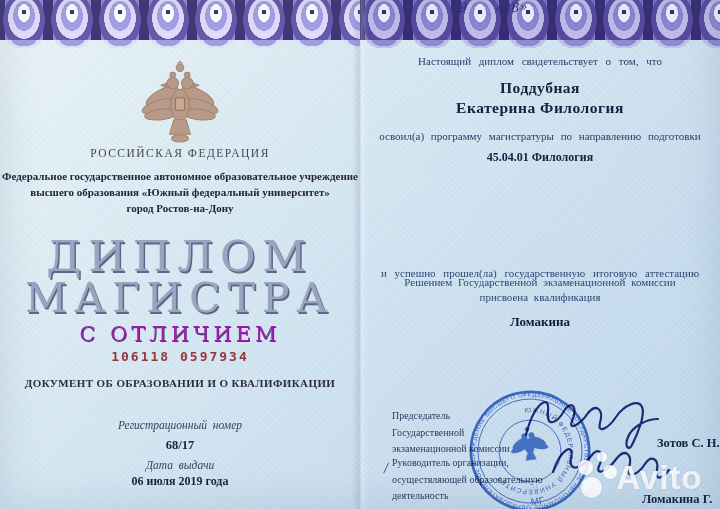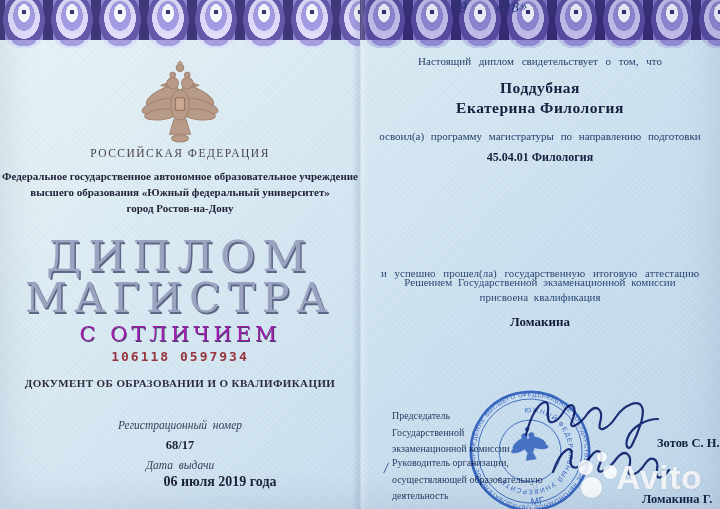--- a/index.html
+++ b/index.html
@@ -55,21 +55,21 @@
   .title1{top:231px;font-size:43px;}
   .title2{top:274px;font-size:41px;}
   .honors{top:322px;font-size:21px;letter-spacing:4px;color:#a21caf;
     font-family:"DejaVu Serif", serif;text-shadow:0.6px 0.6px 0 #3c4560;}
   .serial{top:349px;font-family:"DejaVu Sans Mono", monospace;font-size:13px;font-weight:bold;
     color:#97353c;letter-spacing:2px;}
   .doctype{top:377px;font-size:11px;color:#2c2c3e;letter-spacing:0.4px;font-weight:bold;}
   .reg-label{top:419px;font-size:11.5px;font-style:italic;color:#38415c;word-spacing:3px;}
   .reg-num{top:438px;font-size:12.5px;font-weight:bold;color:#1c2236;}
   .date-label{top:459px;font-size:11.5px;font-style:italic;color:#38415c;word-spacing:3px;}
-  .date-val{top:474px;font-size:14px;font-weight:bold;color:#1c2236;padding-left:40px;}
+  .date-val{top:474px;font-size:12px;font-weight:bold;color:#1c2236;}
   
   .rp{color:#223a66;}
   .intro{top:55px;font-size:11px;word-spacing:5px;color:#27406e;}
   .surname{top:79px;font-size:15.5px;font-weight:bold;color:#13203f;letter-spacing:0.5px;}
   .givenname{top:99px;font-size:15.5px;font-weight:bold;color:#13203f;letter-spacing:0.5px;}
   .program{top:130px;font-size:11px;word-spacing:4px;color:#27406e;}
   .specialty{top:150px;font-size:12px;font-weight:bold;color:#13203f;}
   .attest{top:242px;font-size:11px;word-spacing:5px;color:#2c4876;margin-top:25px;}
   .commission1{top:276px;font-size:11px;word-spacing:3px;color:#2c4876;}
   .commission2{top:291px;font-size:11px;word-spacing:3px;color:#2c4876;}

